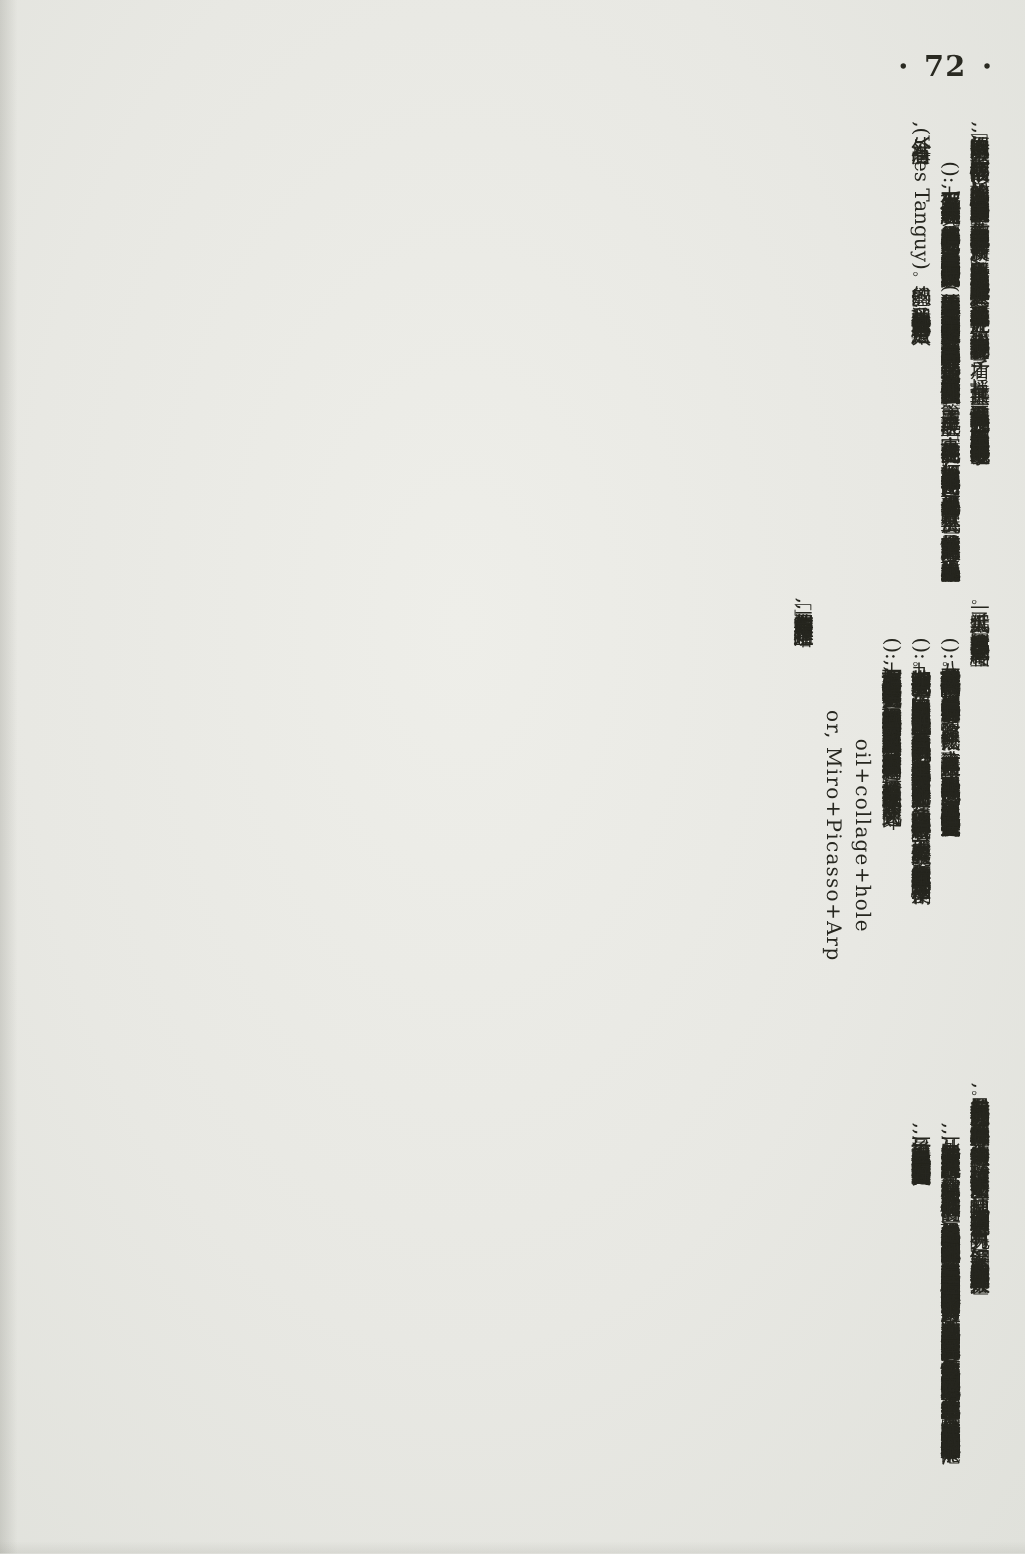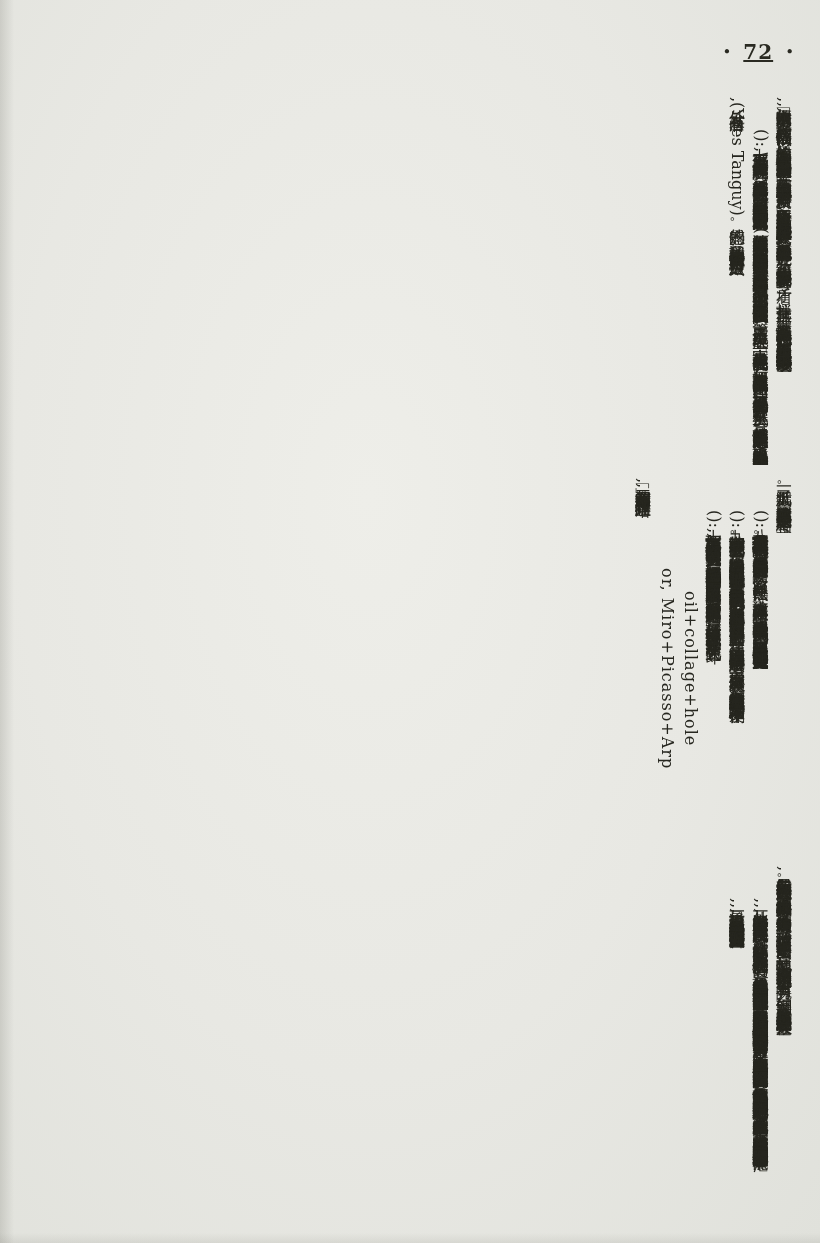--- a/index.html
+++ b/index.html
@@ -16,24 +16,23 @@
   .page-num {
     position: absolute;
     top: 40px;
     right: 26px;
     display: flex;
     align-items: center;
     gap: 12px;
     color: #2a2a22;
   }
   .page-num .num {
-    font-size: 20px;
+    font-size: 23px;
     font-weight: bold;
     letter-spacing: 1px;
-    text-decoration: underline;
   }
   .page-num .bullet { font-size: 15px; line-height: 1; }
   .band {
     position: absolute;
     left: 20px;
     right: 24px;
     writing-mode: vertical-rl;
     font-size: 16px;
     line-height: 23.5px;
     overflow: hidden;

